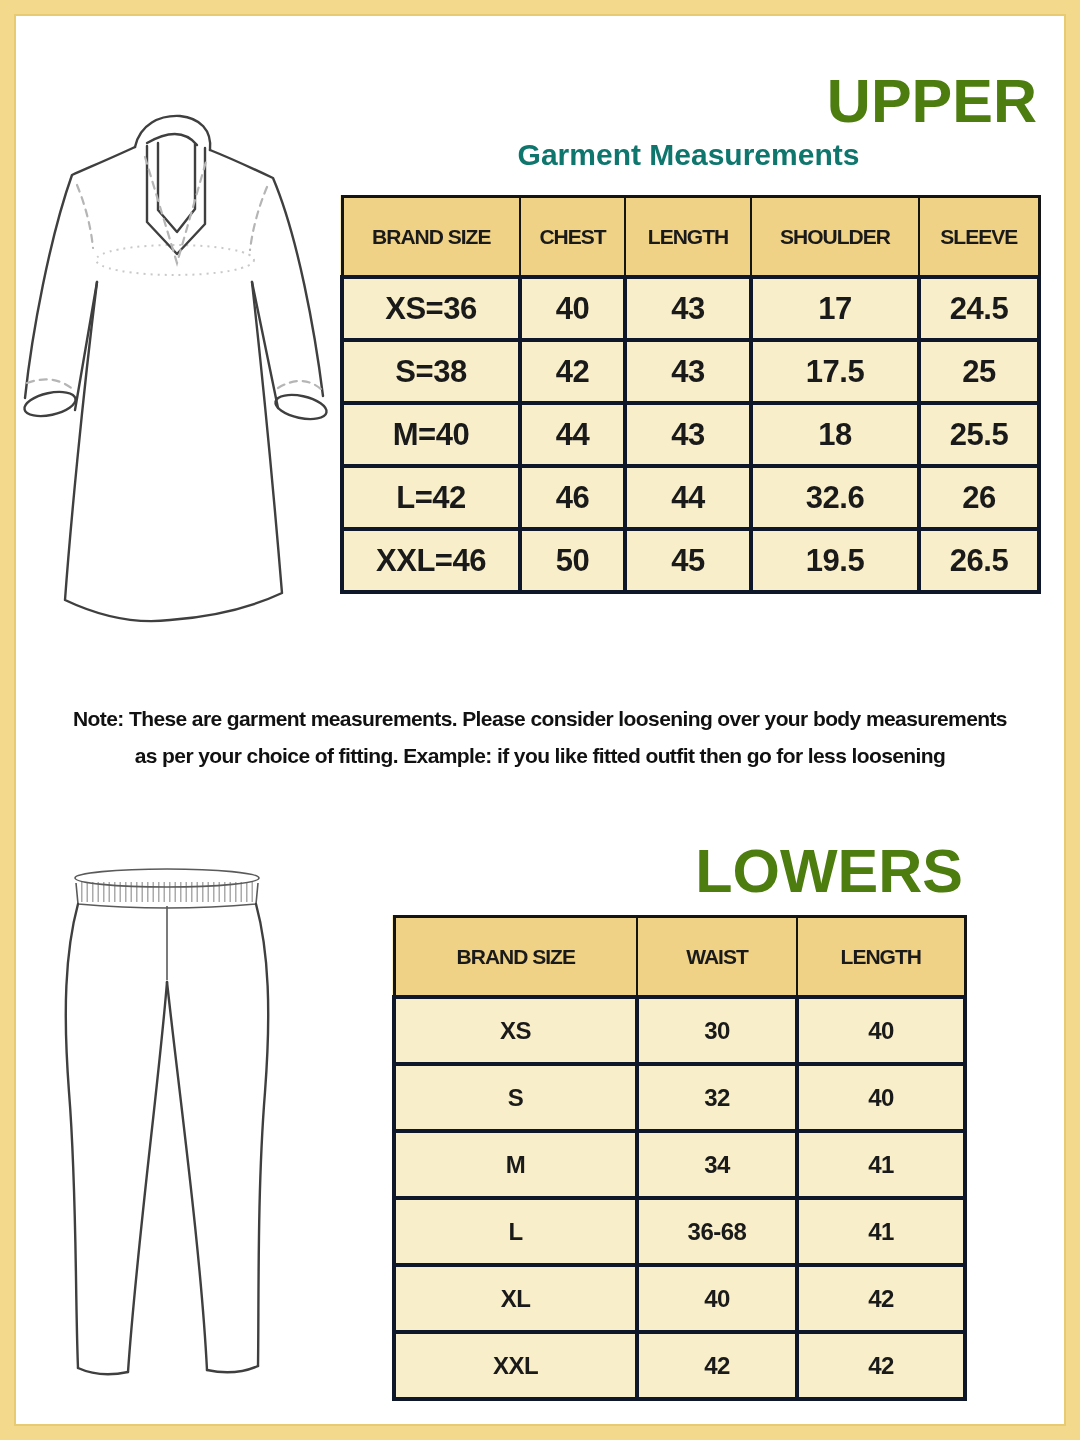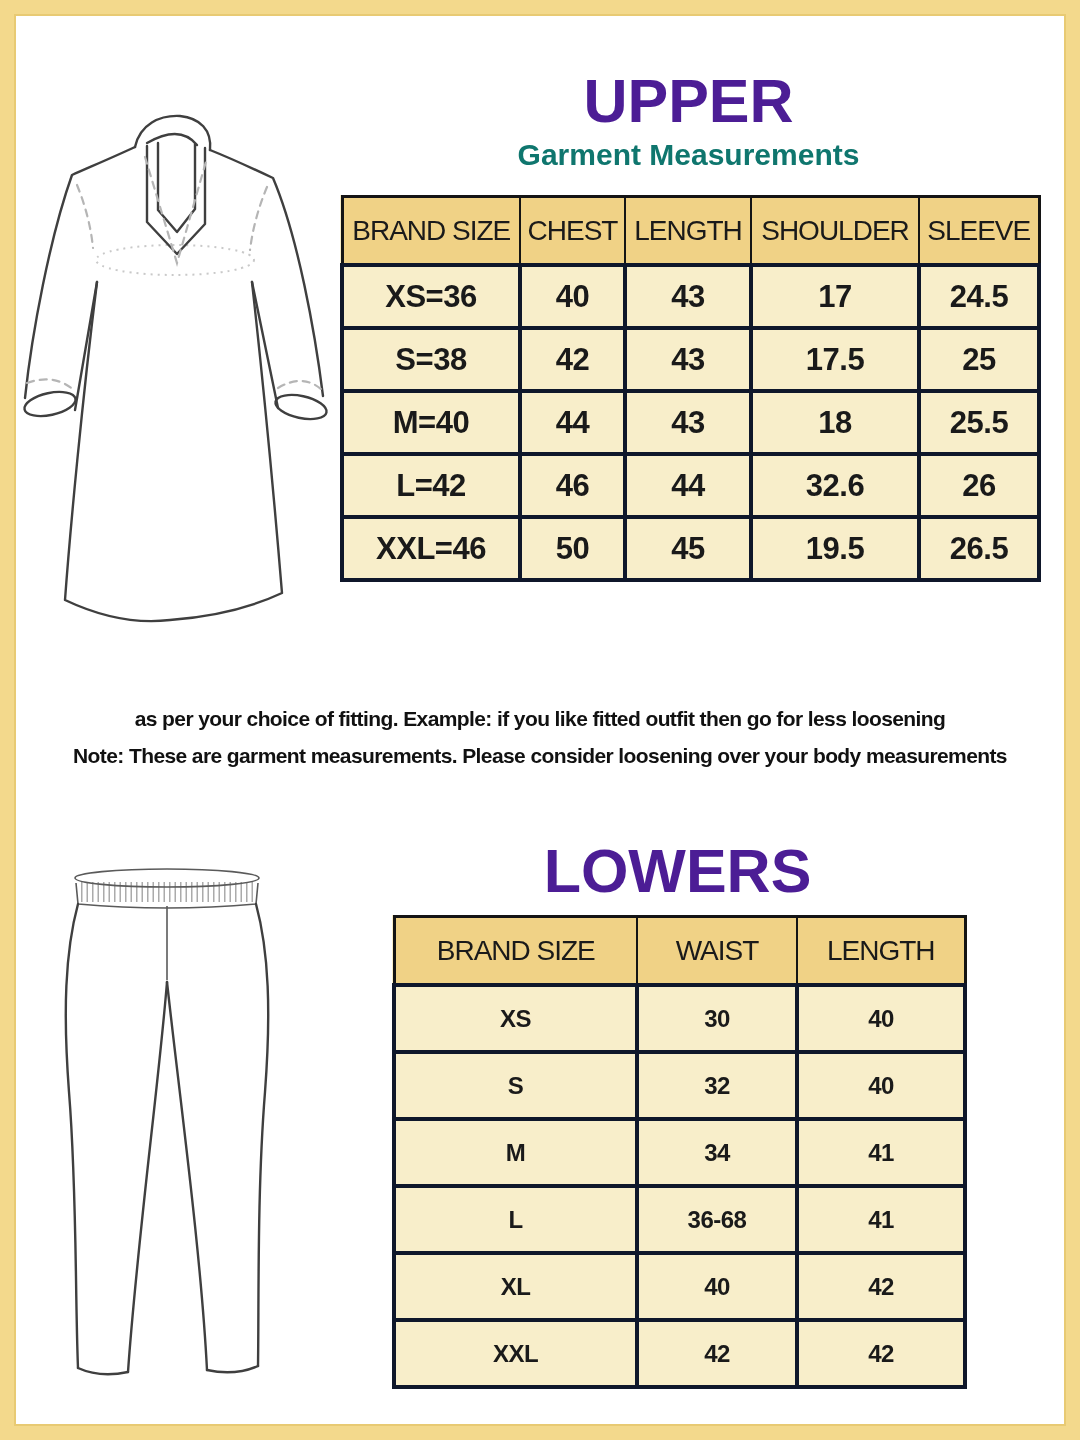--- a/index.html
+++ b/index.html
@@ -13,25 +13,25 @@
   }
   .frame{
     position:absolute;inset:0;
     border:14px solid var(--frame,#F3D98C);
     box-shadow: inset 0 0 0 2px var(--frame-inner,#E8CA73);
     pointer-events:none;
     z-index:6;
   }
   .sec-title{
     position:absolute;
-    text-align:center;
+    text-align:right;
     font-weight:700;
     font-size:61px;
     letter-spacing:0px;
-    color:#4c1d95;
+    color:#4d7c0f;
     white-space:nowrap;
   }
   .sub-title{
     position:absolute;
     text-align:center;
     font-weight:700;
     font-size:30px;
     color:#0f766e;
     white-space:nowrap;
   }
@@ -39,25 +39,25 @@
     position:absolute;
     border-collapse:collapse;
     table-layout:fixed;
     border:3px solid #141414;
     background:var(--row,#F8EECA);
   }
   table.size th{
     background:var(--header,#F0D286);
     border:2px solid #141414;
     border-bottom:3px solid #141414;
-    font-size:28px;
-    font-weight:400;
+    font-size:21px;
+    font-weight:700;
     letter-spacing:-1px;
     text-align:center;
-    padding:0 2px;
+    padding:6px 2px;
   }
   table.size td{
     background:var(--row,#F8EECA);
     border:4px solid #0f172a;
     font-size:31px;
     font-weight:700;
     letter-spacing:-0.5px;
     text-align:center;
     padding:0 2px;
   }
@@ -179,22 +179,22 @@
           <td>XXL=46</td>
           <td>50</td>
           <td>45</td>
           <td>19.5</td>
           <td>26.5</td>
         </tr>
       </tbody>
     </table>
 
   <div class="note">
+    <div>Note: These are garment measurements. Please consider loosening over your body measurements</div>
     <div>as per your choice of fitting. Example: if you like fitted outfit then go for less loosening</div>
-    <div>Note: These are garment measurements. Please consider loosening over your body measurements</div>
   </div>
 
   <div class="sec-title" style="left:392px;width:571px;top:836px;">LOWERS</div>
 
   <svg class="illus" style="left:55px;top:862px;" width="250" height="545" viewBox="0 0 250 545" aria-hidden="true">
 
     <path class="rib" d="M26,30 L198,30"></path>
     <ellipse class="ln-thin" cx="112" cy="16" rx="92" ry="9"></ellipse>
     <path class="ln-thin" d="M21,21 L23,42 Q112,50 201,42 L203,21"></path>
 

